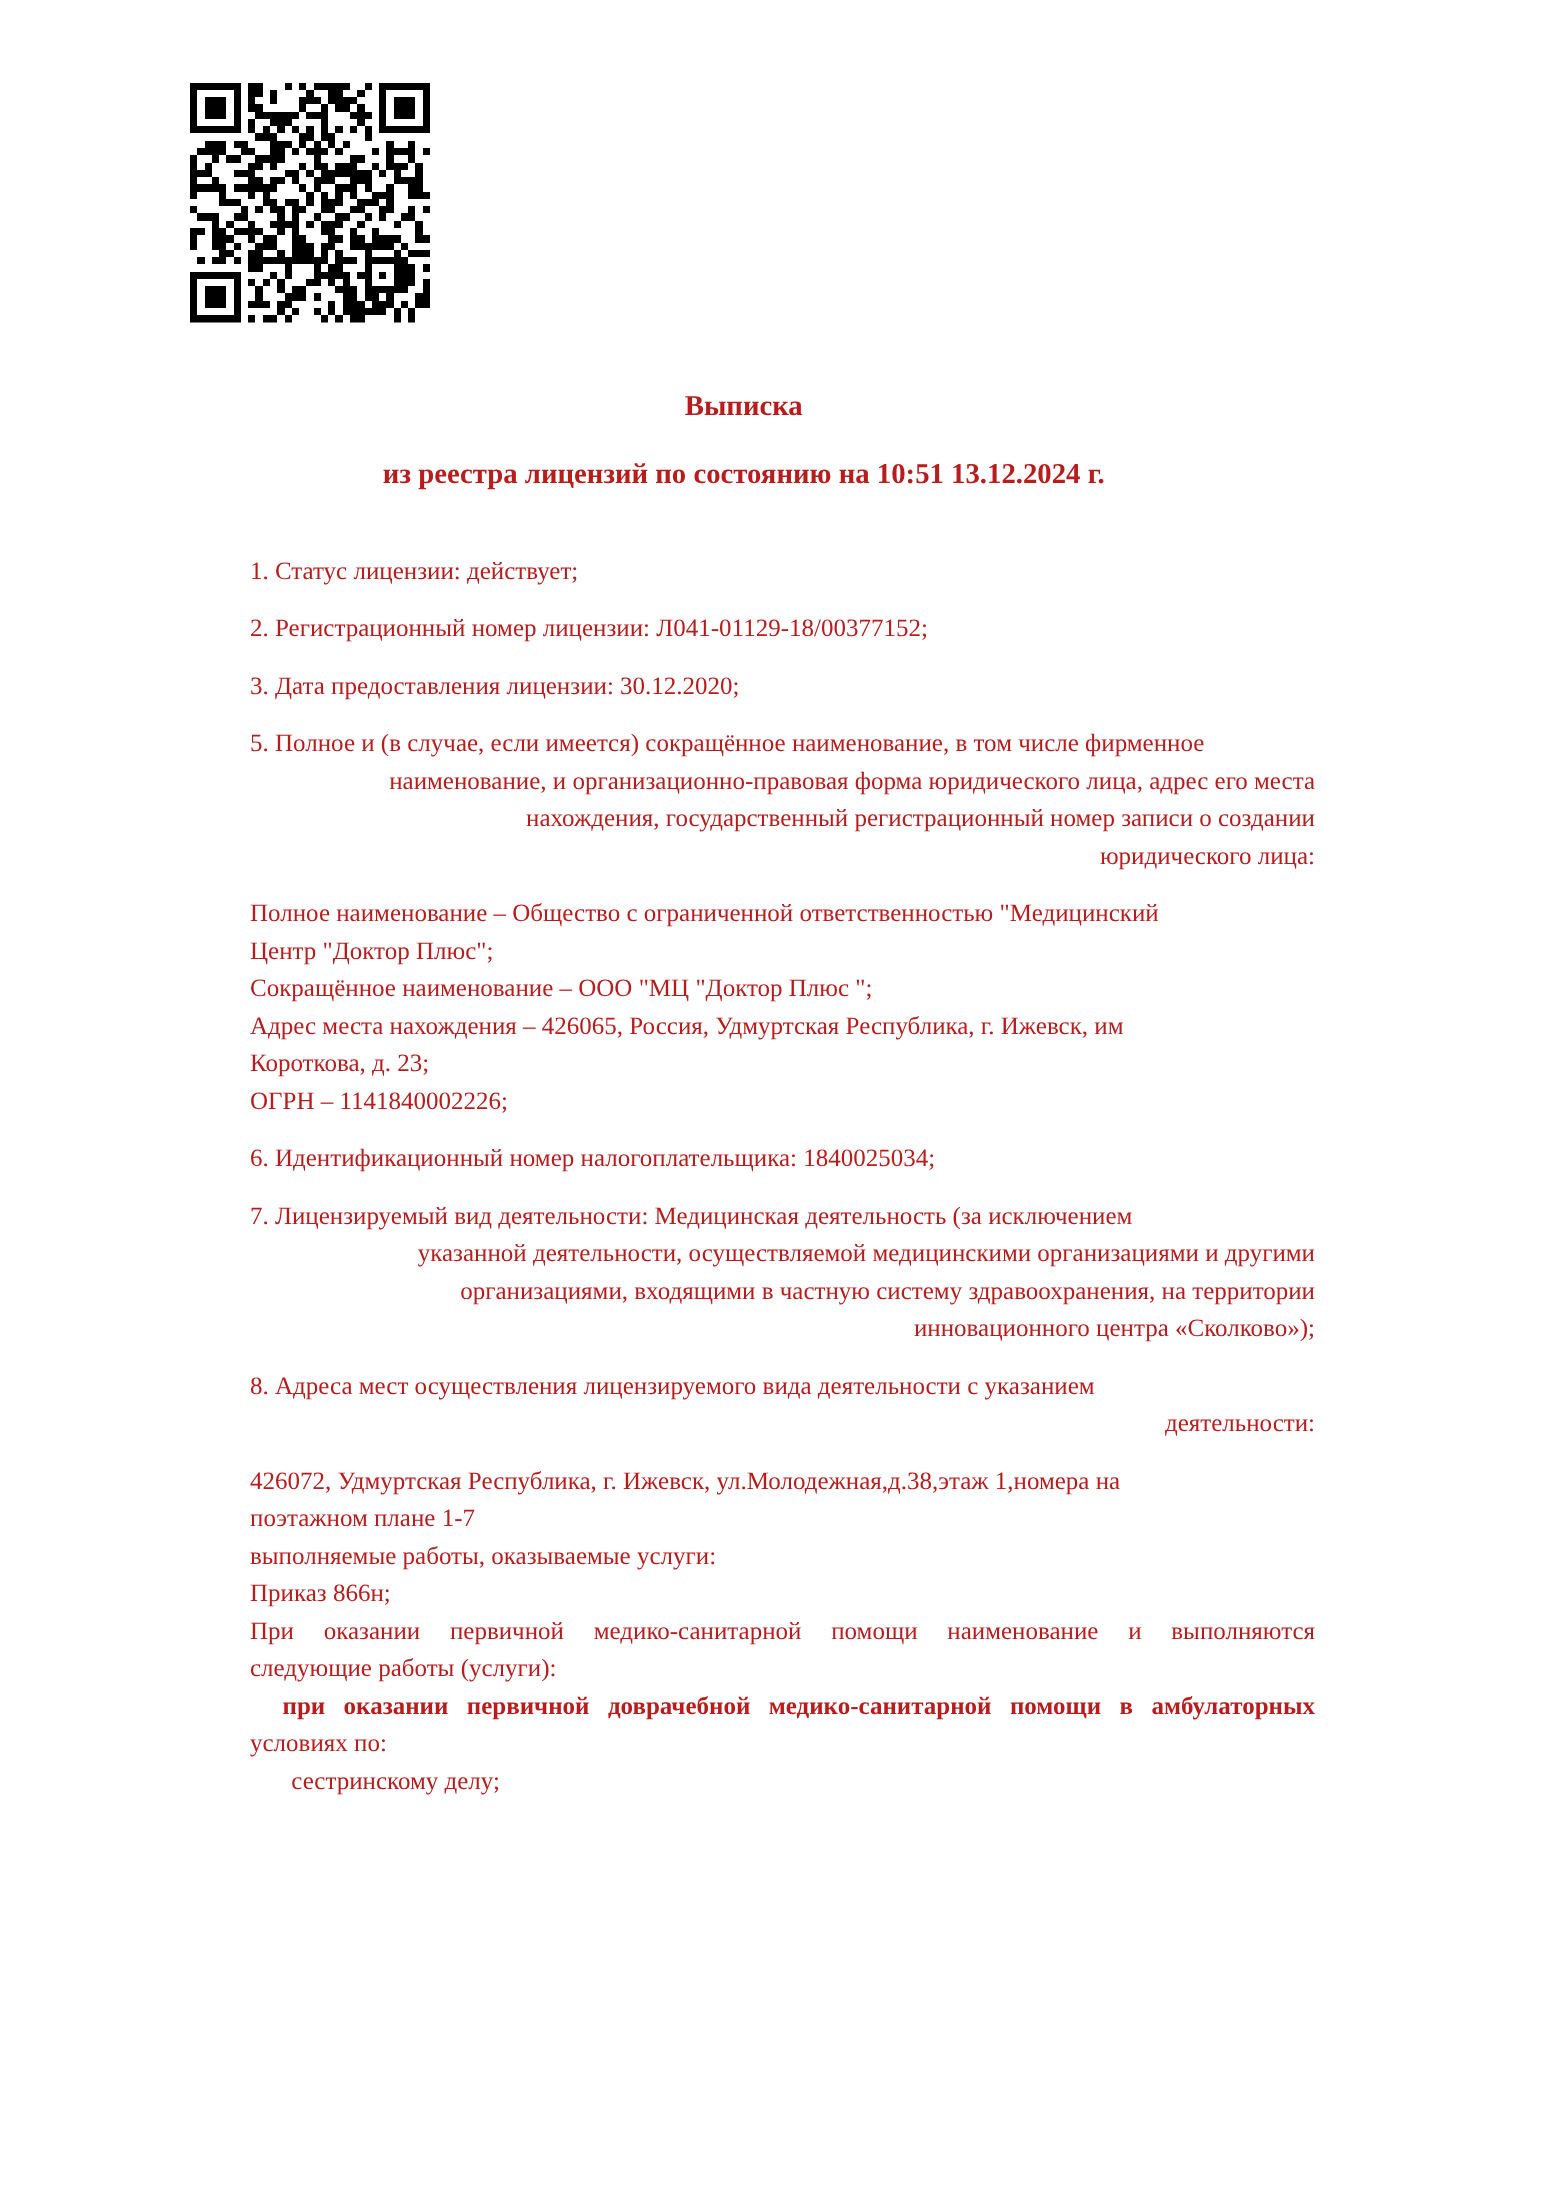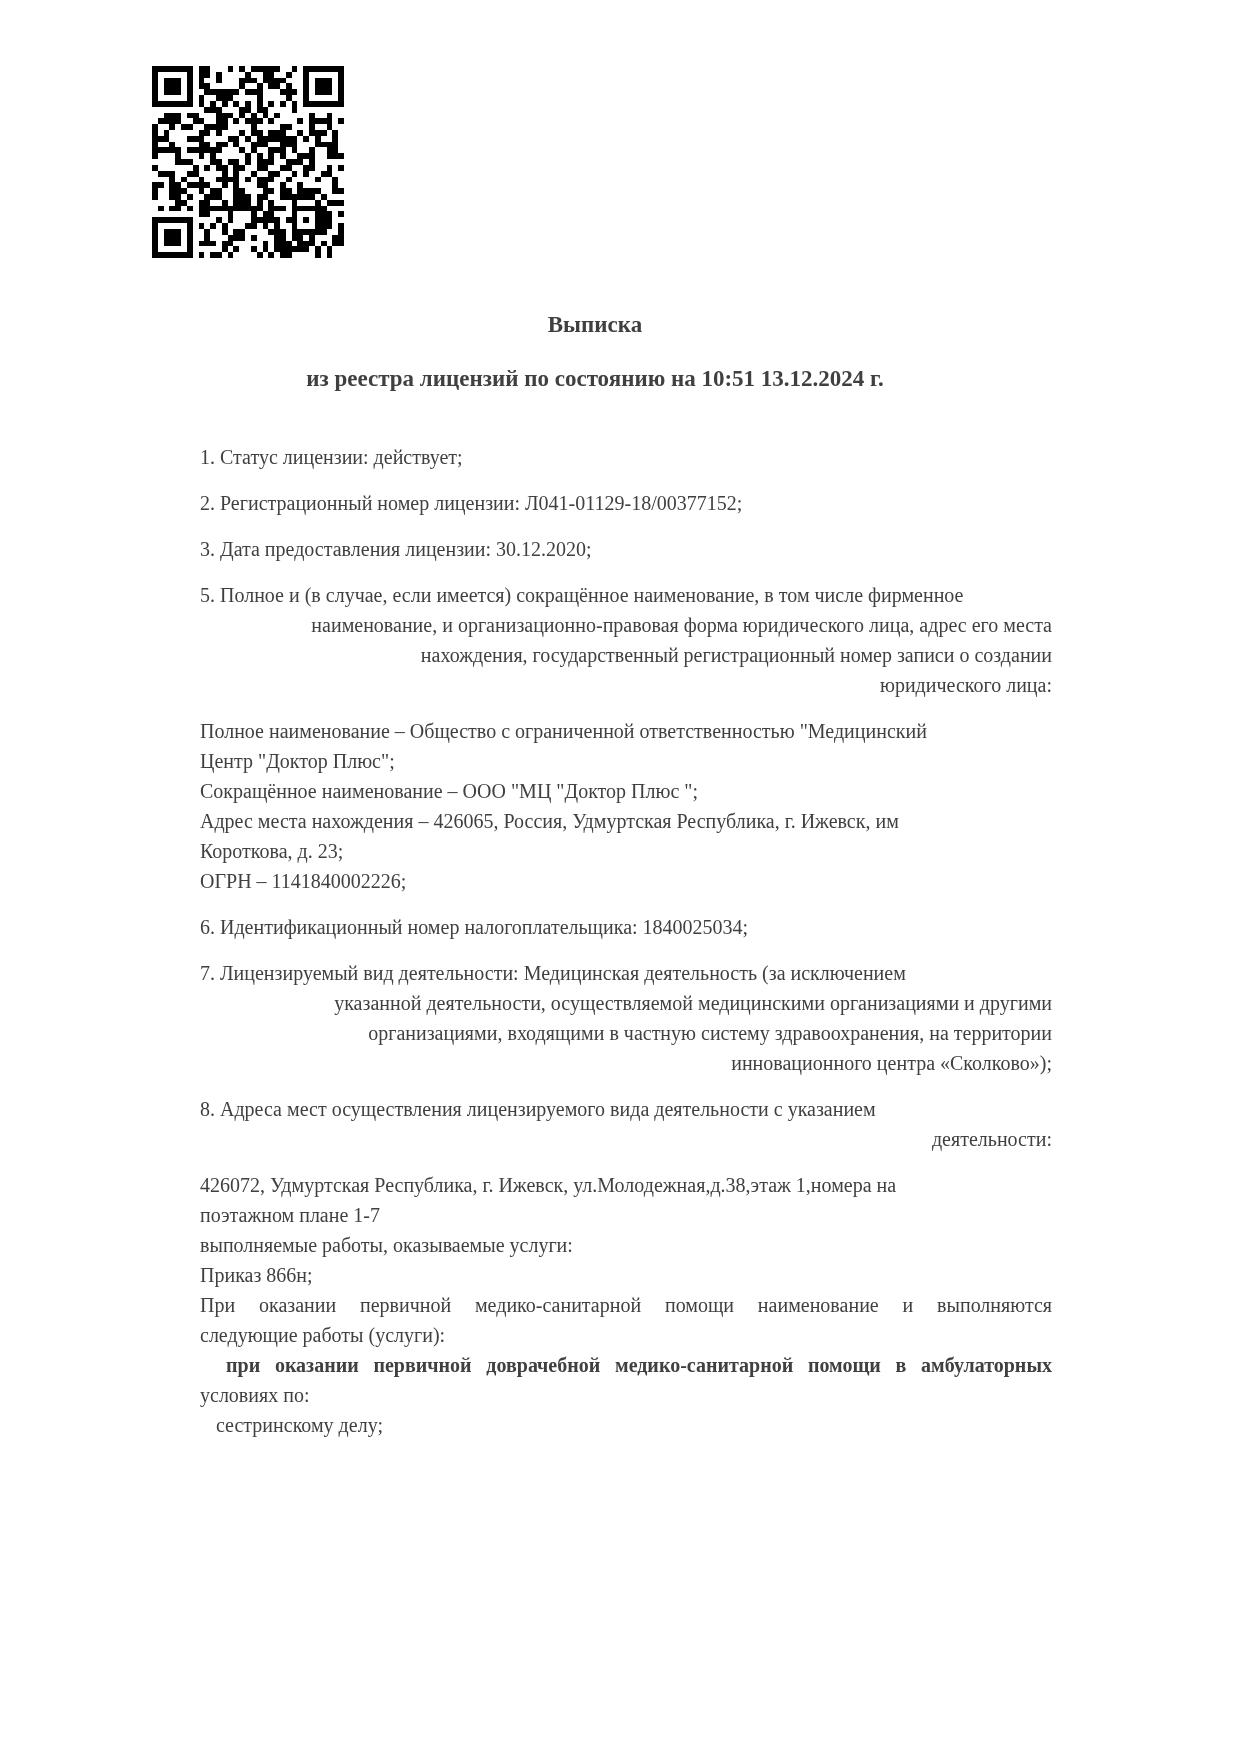--- a/index.html
+++ b/index.html
@@ -2,21 +2,21 @@
 <html><head>
 <meta charset="utf-8">
 <style>
   html,body{margin:0;padding:0;background:#fff;}
   .page{
     position:relative;
     width:1241px;
     height:1755px;
     background:#ffffff;
     font-family:"Liberation Serif","DejaVu Serif",serif;
-    color:#404040;
+    color:#b91c1c;
     overflow:hidden;
   }
   .qr{
     position:absolute;
     left:152px;
     top:66px;
     width:192px;
     height:192px;
     shape-rendering:crispEdges;
   }
@@ -54,21 +54,21 @@
   .ln.j{
     white-space:normal;
     text-align:justify;
     -moz-text-align-last:justify;
     text-align-last:justify;
   }
   .ind0{margin-left:0;}
   .ind1{margin-left:23px;text-align:right;}
   .ind2{}
   .ind3{margin-left:26px;font-weight:bold;}
-  .ind4{margin-left:16px;}
+  .ind4{margin-left:33px;}
 </style>
 </head>
 <body>
 
 <div class="page">
   <svg class="qr" id="qr" viewBox="0 0 33 33" fill="#000000">
       <rect x="0" y="0" width="1" height="1"></rect>
       <rect x="1" y="0" width="1" height="1"></rect>
       <rect x="2" y="0" width="1" height="1"></rect>
       <rect x="3" y="0" width="1" height="1"></rect>

